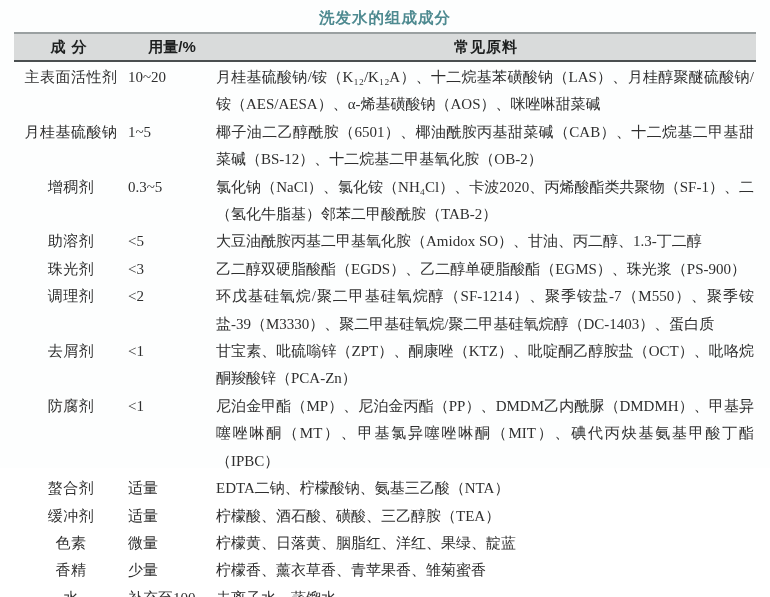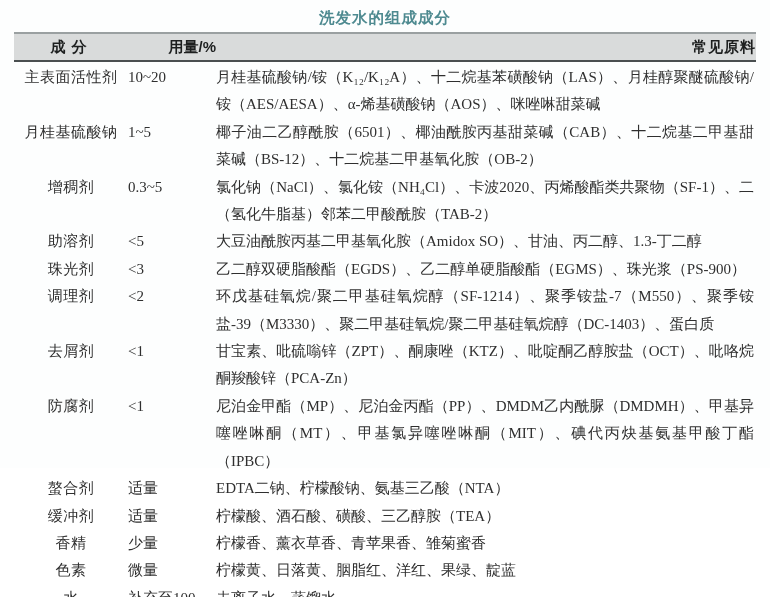--- a/index.html
+++ b/index.html
@@ -39,22 +39,22 @@
     font-family: "Liberation Sans", "DejaVu Sans", sans-serif;
     font-weight: bold;
     font-size: 15px;
     color: #1d1f1f;
     height: 26px;
     padding: 0;
     letter-spacing: 1px;
     margin-top: 40px;
   }
   thead th.h-component { text-align: center; }
-  thead th.h-amount { text-align: right; padding-left: 4px; letter-spacing: 0; }
-  thead th.h-materials { text-align: right; font-family: Liberation Mono, monospace; }
+  thead th.h-amount { text-align: center; padding-left: 4px; letter-spacing: 0; }
+  thead th.h-materials { text-align: center; font-family: Liberation Mono, monospace; }
   tbody td {
     vertical-align: top;
     font-family: "Liberation Serif", "DejaVu Serif", serif;
     font-size: 15px;
     line-height: 27.4px;
     color: #2f2f2f;
     padding: 0;
   }
   tbody tr:first-child td { padding-top: 2px; }
   td.component { padding-left: 4px; letter-spacing: 0.5px; text-align: center; }
@@ -130,28 +130,28 @@
         <td class="component">螯合剂</td>
         <td class="amount">适量</td>
         <td class="materials">EDTA二钠、柠檬酸钠、氨基三乙酸（NTA）</td>
       </tr>
       <tr>
         <td class="component">缓冲剂</td>
         <td class="amount">适量</td>
         <td class="materials">柠檬酸、酒石酸、磺酸、三乙醇胺（TEA）</td>
       </tr>
       <tr>
+        <td class="component">色素</td>
+        <td class="amount">微量</td>
+        <td class="materials">柠檬黄、日落黄、胭脂红、洋红、果绿、靛蓝</td>
+      </tr>
+      <tr>
         <td class="component">香精</td>
         <td class="amount">少量</td>
         <td class="materials">柠檬香、薰衣草香、青苹果香、雏菊蜜香</td>
-      </tr>
-      <tr>
-        <td class="component">色素</td>
-        <td class="amount">微量</td>
-        <td class="materials">柠檬黄、日落黄、胭脂红、洋红、果绿、靛蓝</td>
       </tr>
       <tr>
         <td class="component">水</td>
         <td class="amount">补充至100</td>
         <td class="materials">去离子水、蒸馏水</td>
       </tr>
     </tbody>
   </table>
 
 </div>

